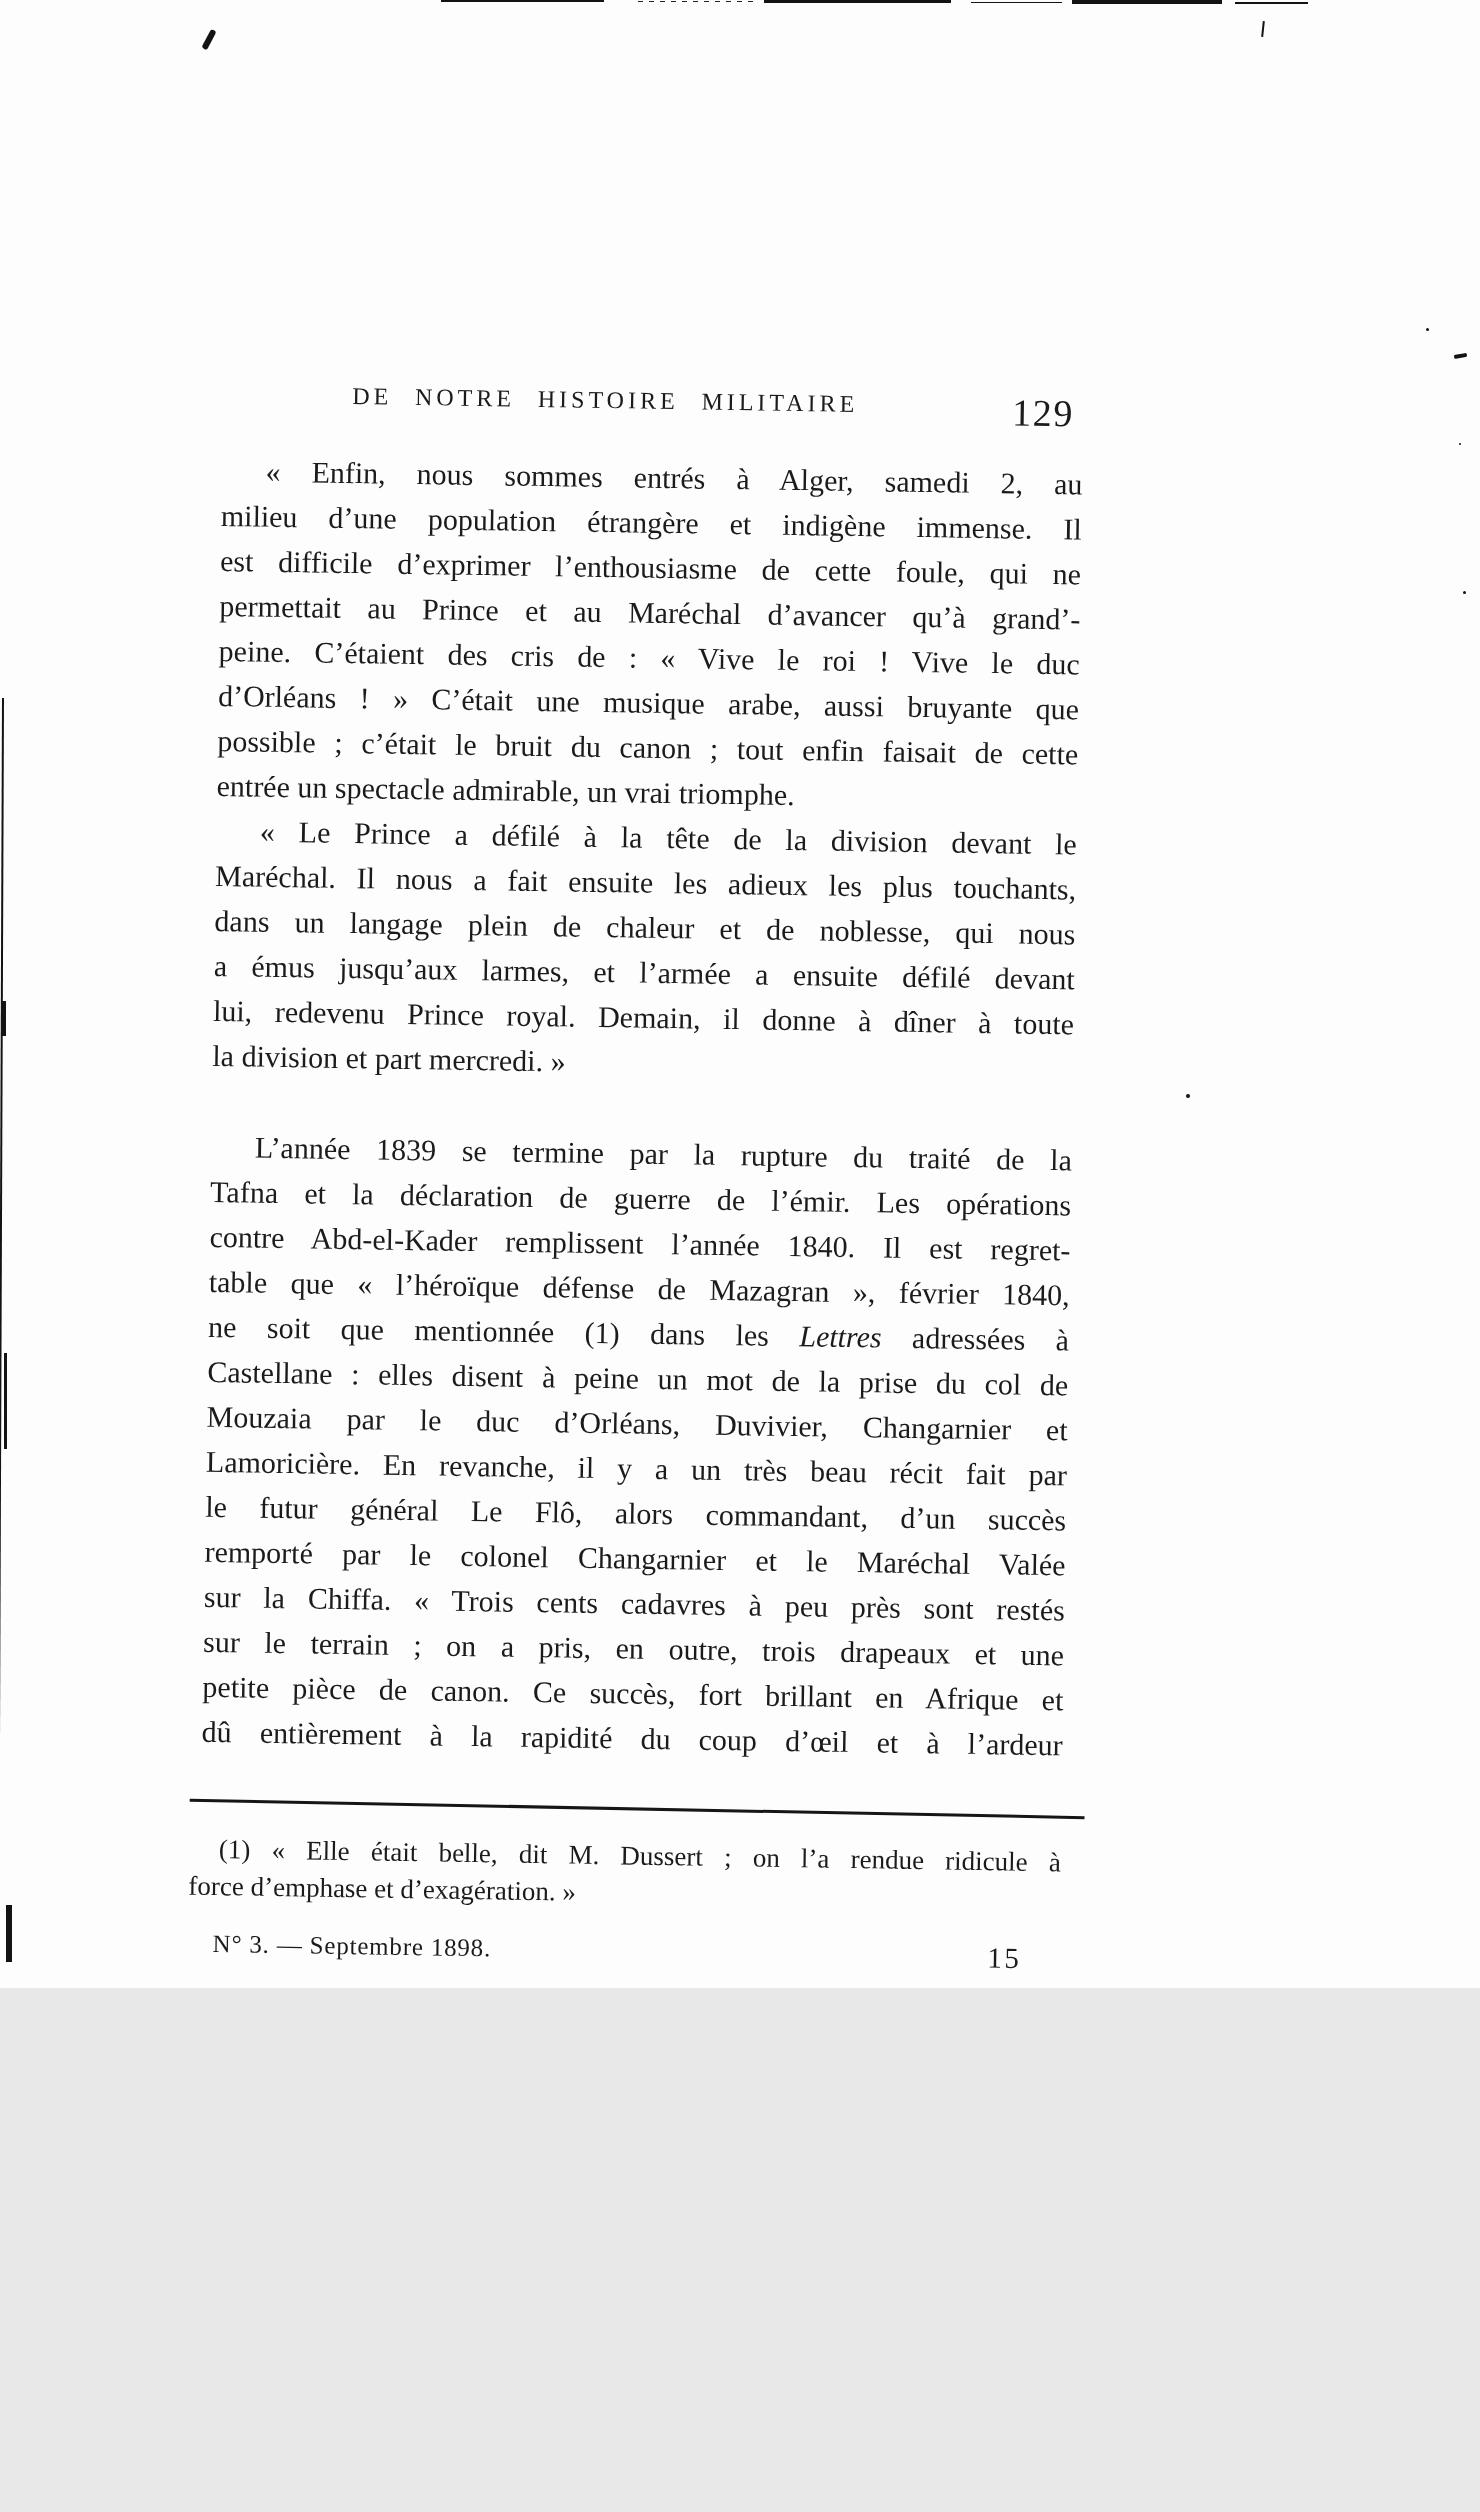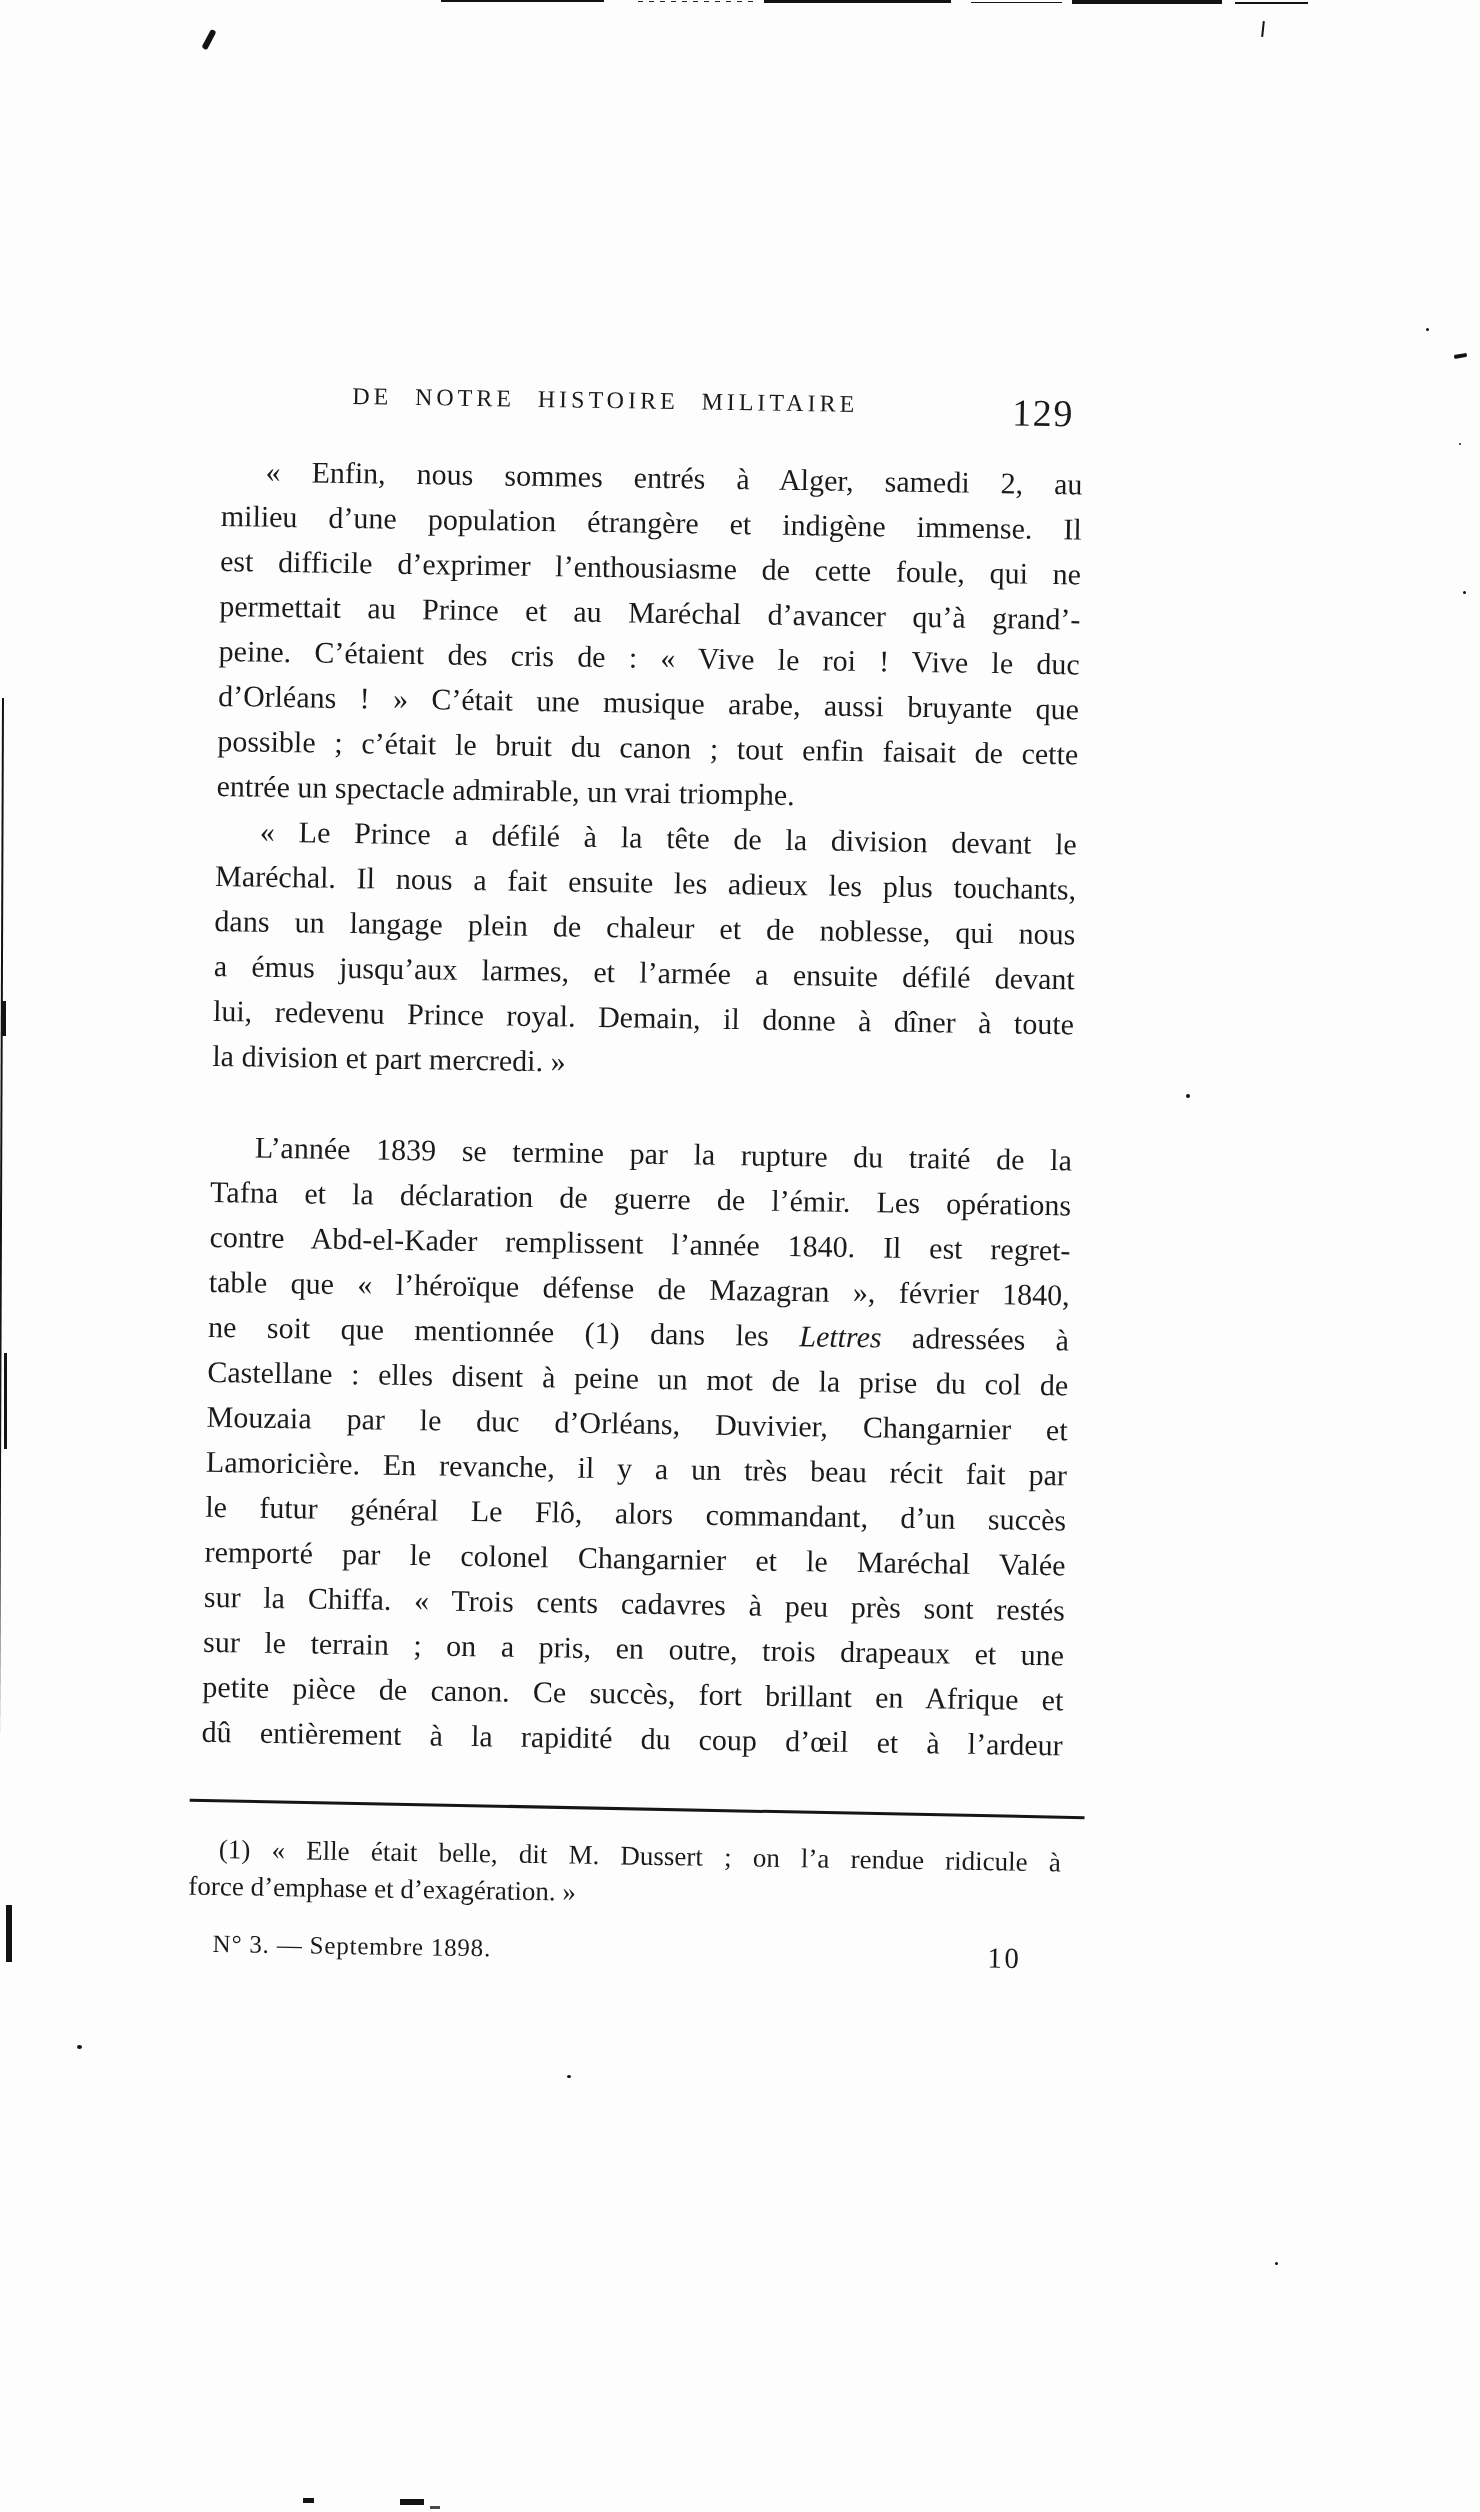--- a/index.html
+++ b/index.html
@@ -1,18 +1,18 @@
 <!DOCTYPE html>
 <html style="font-size:12.8px"><head>
 <meta charset="utf-8">
 <style>
   html,body{margin:0;padding:0;background:#e8e8e8;}
   .page{
     position:relative;
-    width:1480px;height:2512px;
+    width:1480px;height:1988px;
     background:#fdfdfd;
     overflow:hidden;
     font-family:"Liberation Serif","DejaVu Serif",serif;
     color:#1b1b1b;
   }
   
   .content{
     position:absolute;
     left:223px;top:381px;
     width:861px;
@@ -183,18 +183,18 @@
 
     <div class="footnote-rule"></div>
 
     <div class="footnote">
         <div class="line first">(1) « Elle était belle, dit M. Dussert ; on l’a rendue ridicule à</div>
         <div class="line flush-last">force d’emphase et d’exagération. »</div>
       </div>
 
     <div class="footer-row">
       <div class="issue-line">N° 3. — Septembre 1898.</div>
-      <div class="signature-number">10</div>
+      <div class="signature-number">15</div>
     </div>
 
   </div>
 </div>
 
 
 </body></html>

